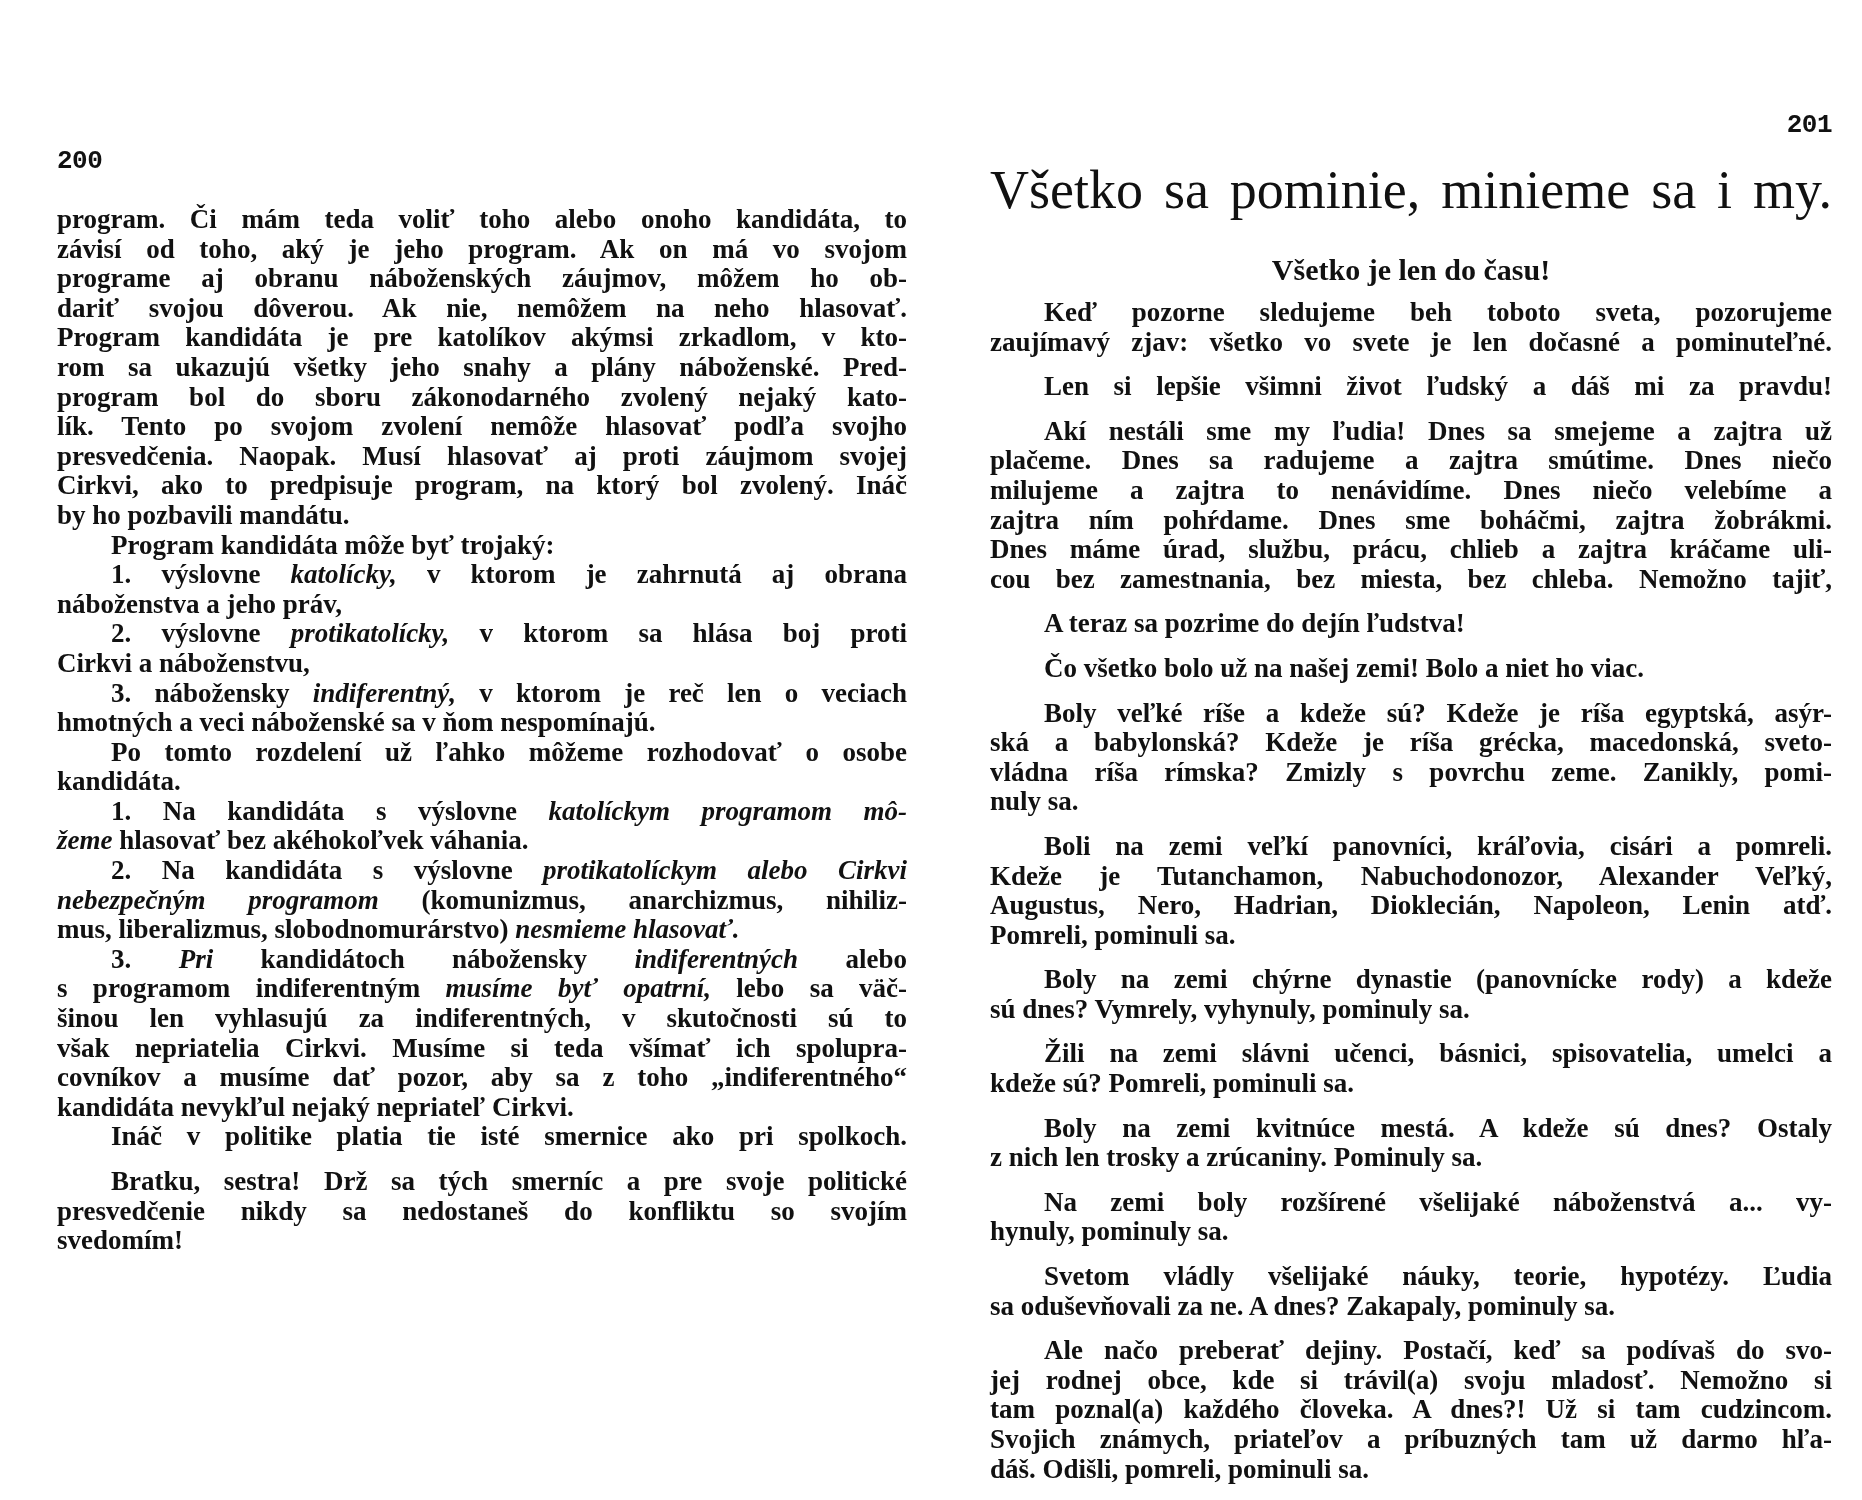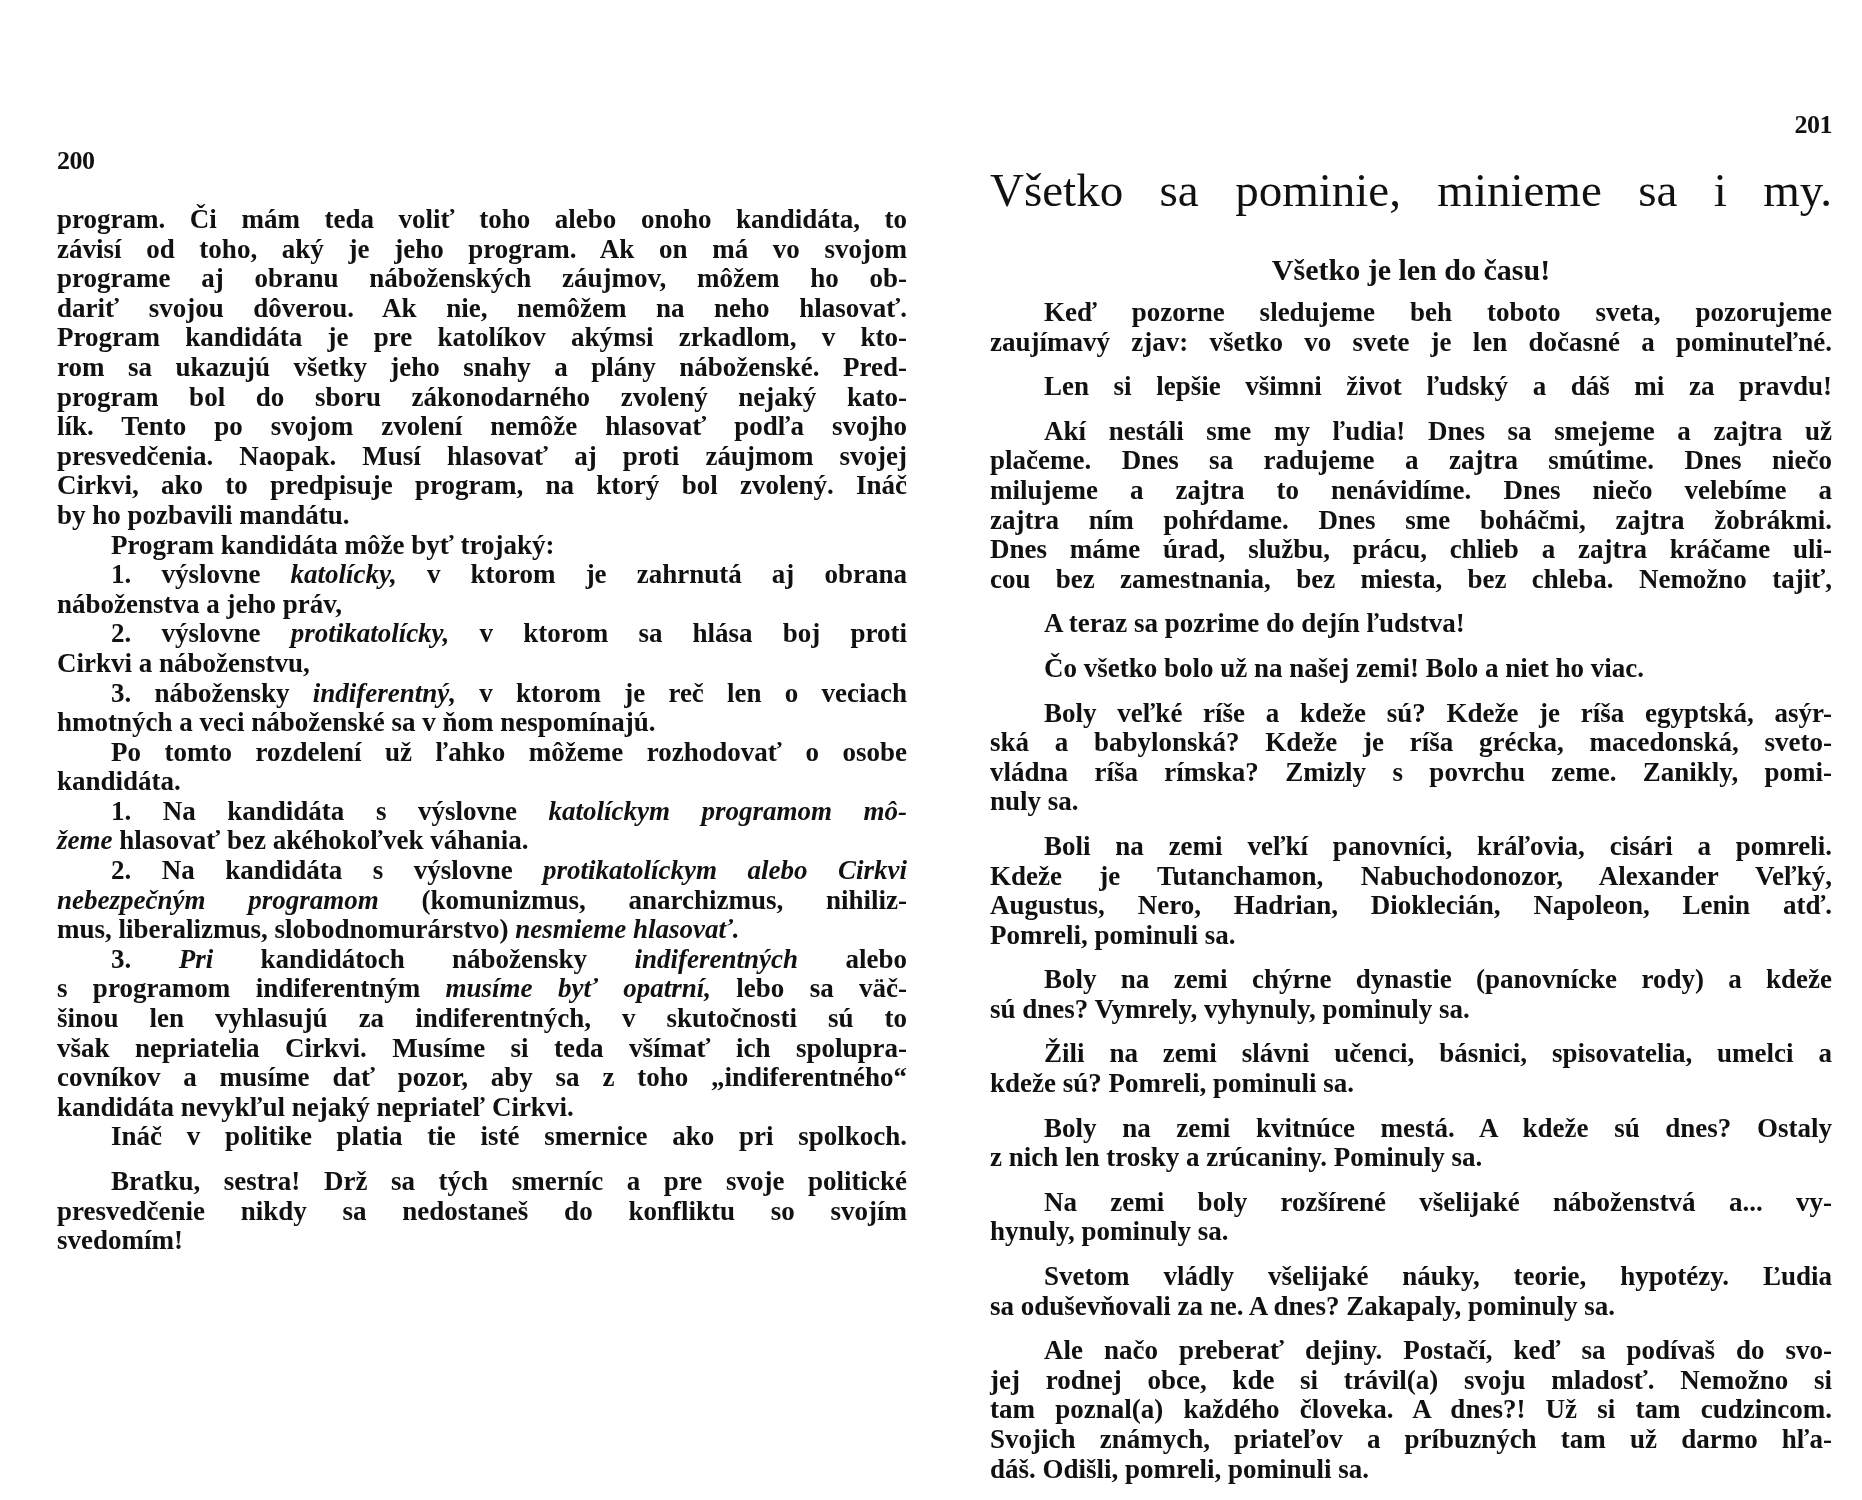--- a/index.html
+++ b/index.html
@@ -1,31 +1,31 @@
 <!DOCTYPE html>
 <html><head>
 <meta charset="utf-8">
 <style>
   html, body { margin: 0; padding: 0; background: #ffffff; }
   body { width: 1862px; height: 1500px; position: relative; overflow: hidden; color: #111; }
   .page { position: absolute; top: 0; height: 1500px; }
   #left-page { left: 12px; width: 930px; }
   #right-page { left: 960px; width: 902px; }
-  .folio { position: absolute; font-family: Liberation Serif, serif; font-weight: bold; font-size: 26px; letter-spacing: -0.5px; }
+  .folio { position: absolute; font-family: Liberation Mono, monospace; font-weight: bold; font-size: 26px; letter-spacing: -0.5px; }
   #left-folio { left: 45px; top: 146px; }
   #right-folio { right: 30px; top: 110px; }
   .body-text { position: absolute; font-family: "Liberation Serif", serif; font-weight: bold; font-size: 27px; }
   #left-body { left: 45px; top: 205px; width: 850px; }
   #right-body { left: 30px; top: 298px; width: 842px; }
   .ln { display: block; height: 29.6px; line-height: 29.6px; white-space: nowrap; text-align: justify; text-align-last: justify; }
   .ln.last { text-align-last: left; }
   .ln.indent { padding-left: 54px; }
   .ln.gap { margin-top: 15px; }
   i { font-style: italic; }
-  #chapter-title { position: absolute; left: 30px; width: 842px; top: 162px; text-align: justify; text-align-last: justify; font-family: "Liberation Serif", serif; font-size: 47px; line-height: 56px; white-space: nowrap; }
+  #chapter-title { position: absolute; left: 30px; width: 842px; top: 162px; text-align: justify; text-align-last: justify; font-family: "Liberation Serif", serif; font-size: 54px; line-height: 56px; white-space: nowrap; }
   #chapter-subtitle { position: absolute; left: 0; width: 902px; top: 252px; text-align: center; font-family: "Liberation Serif", serif; font-weight: bold; font-size: 30px; line-height: 36px; }
 </style>
 </head>
 <body>
 
 <div class="page" id="left-page">
   <div class="folio" id="left-folio">200</div>
   <div class="body-text" id="left-body">
       <span class="ln">program. Či mám teda voliť toho alebo onoho kandidáta, to</span>
       <span class="ln">závisí od toho, aký je jeho program. Ak on má vo svojom</span>

